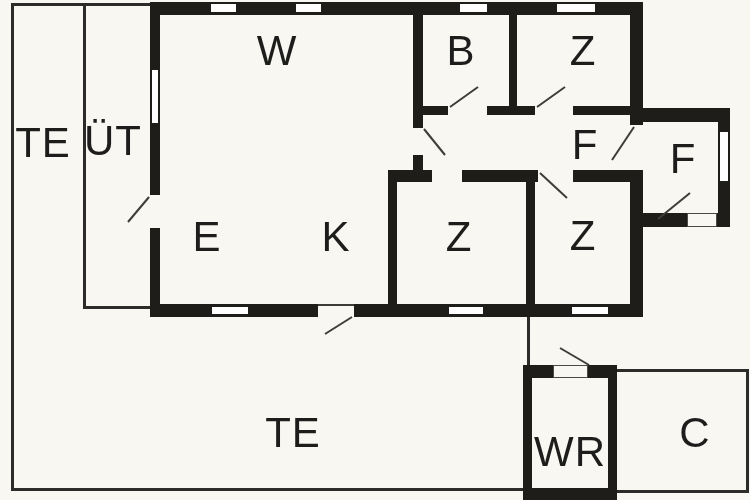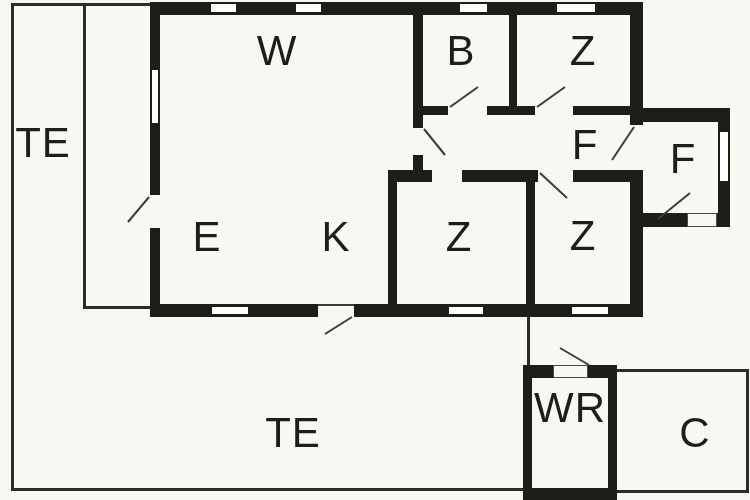--- a/index.html
+++ b/index.html
@@ -102,26 +102,27 @@
     <line x1="450" y1="107" x2="478" y2="87" stroke="#3c3c39" stroke-width="2"></line>
     <line x1="537" y1="107" x2="565" y2="87" stroke="#3c3c39" stroke-width="2"></line>
     <line x1="424" y1="129" x2="445" y2="155" stroke="#3c3c39" stroke-width="2"></line>
     <line x1="634" y1="127" x2="612" y2="160" stroke="#3c3c39" stroke-width="2"></line>
     <line x1="658" y1="219" x2="690" y2="193" stroke="#3c3c39" stroke-width="2"></line>
     <line x1="540" y1="173" x2="567" y2="198" stroke="#3c3c39" stroke-width="2"></line>
     <line x1="589" y1="365" x2="560" y2="348" stroke="#3c3c39" stroke-width="2"></line>
   </svg>
 
   <span class="label" style="left:43px;top:143px;">TE</span>
+  <span class="label" style="left:113px;top:141px;">ÜT</span>
   <span class="label" style="left:277px;top:51px;">W</span>
   <span class="label" style="left:461px;top:51px;">B</span>
   <span class="label" style="left:583px;top:51px;">Z</span>
   <span class="label" style="left:585px;top:145px;">F</span>
   <span class="label" style="left:683px;top:159px;">F</span>
   <span class="label" style="left:207px;top:237px;">E</span>
   <span class="label" style="left:336px;top:237px;">K</span>
   <span class="label" style="left:459px;top:237px;">Z</span>
   <span class="label" style="left:583px;top:236px;">Z</span>
   <span class="label" style="left:293px;top:433px;">TE</span>
-  <span class="label" style="left:570px;top:408px;">WR</span>
+  <span class="label" style="left:570px;top:452px;">WR</span>
   <span class="label" style="left:695px;top:433px;">C</span>
 
 </div>
 
 </body></html>

